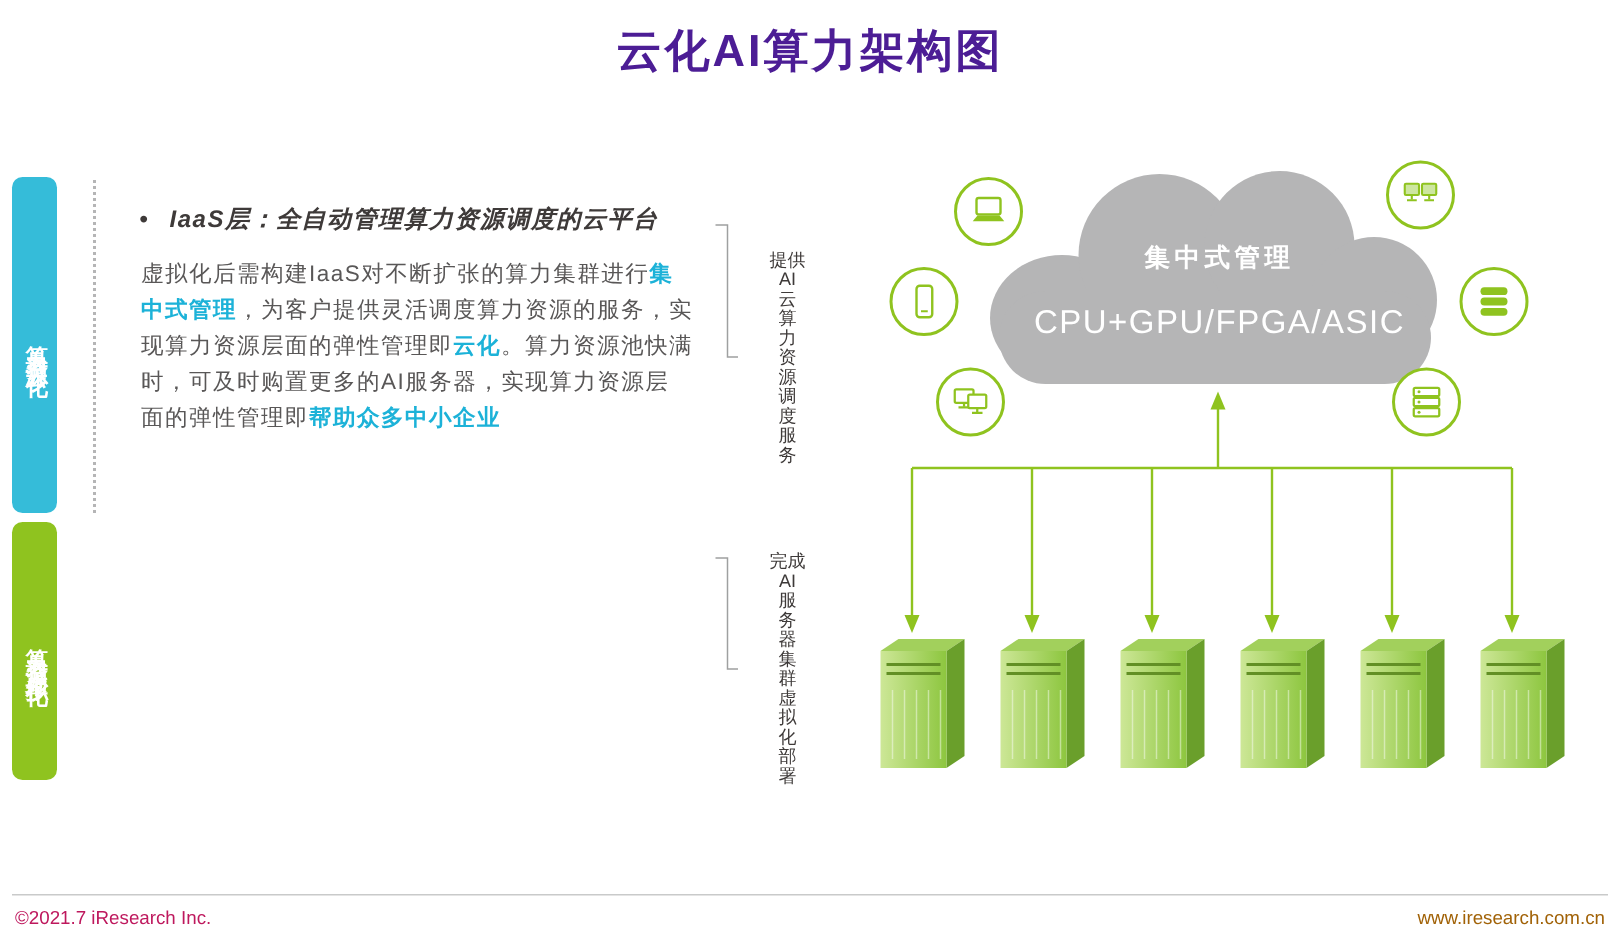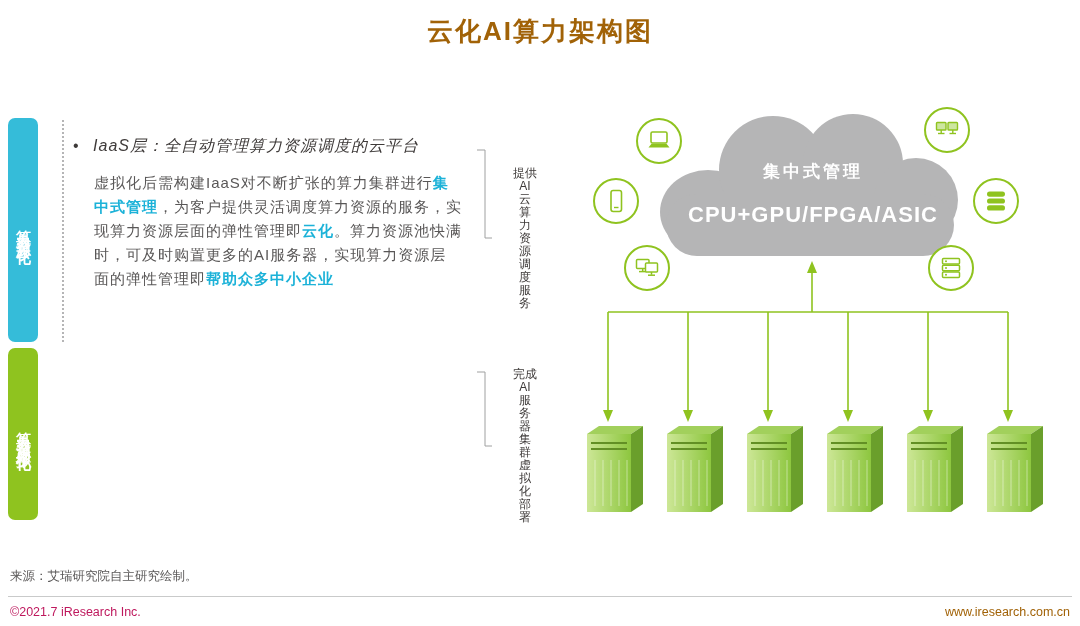--- a/index.html
+++ b/index.html
@@ -1,53 +1,53 @@
 <!DOCTYPE html>
 <html><head>
 <meta charset="utf-8">
 <style>
   * { margin: 0; padding: 0; box-sizing: border-box; }
   body { background: #ffffff; font-family: "Liberation Sans", "DejaVu Sans", sans-serif; }
   .page { position: relative; width: 1080px; height: 626px; background: #ffffff; overflow: hidden; }
 
   .title { position: absolute; top: 14px; left: 0; width: 100%; text-align: center;
-           font-size: 26px; font-weight: bold; color: #a16207; letter-spacing: 2px; }
+           font-size: 30px; font-weight: bold; color: #4c1d95; letter-spacing: 2px; }
 
   
   .vbar { position: absolute; left: 8px; width: 30px; border-radius: 7px; color: #fff;
           display: flex; align-items: center; justify-content: center; }
   .vbar-cyan  { top: 118px; height: 224px; background: #35bcd9; }
   .vbar-green { top: 348px; height: 172px; background: #8fc31f; }
   .vbar-text { writing-mode: vertical-lr; text-orientation: upright; font-size: 15px;
                font-weight: bold; letter-spacing: 4px; }
 
   
   .sec { position: absolute; left: 62px; width: 420px; border-left: 2px dotted #b5b5b6; }
   .sec-iaas { top: 120px; height: 222px; }
   .sec-physical { top: 350px; height: 170px; }
-  .sec-head { margin: 16px 0 0 9px; font-size: 16px; font-weight: normal; font-style: italic;
+  .sec-head { margin: 16px 0 0 29px; font-size: 16px; font-weight: bold; font-style: italic;
               color: #3e3a39; letter-spacing: 1px; }
   .sec-head .bullet { font-style: normal; margin-right: 8px; }
   .sec-body { margin: 14px 0 0 30px; width: 368px; font-size: 15px; line-height: 24px;
               letter-spacing: 1px; color: #595757; }
   .sec-iaas .hl { color: #1cb2d8; font-weight: bold; }
   .sec-physical .hl { color: #8fc31f; font-weight: bold; }
 
   .brace { position: absolute; }
   .side-label { position: absolute; left: 500px; width: 50px; text-align: center;
                 white-space: pre-line; font-size: 12px; line-height: 13px; color: #3e3a39; }
   .side-label-1 { top: 167px; }
   .side-label-2 { top: 368px; }
 
   
   .cloud-svg { position: absolute; left: 648px; top: 102px; }
   .cloud-title { position: absolute; left: 648px; top: 160px; width: 330px; text-align: center;
                  color: #fff; font-size: 17px; font-weight: bold; letter-spacing: 3px; }
   .cloud-subtitle { position: absolute; left: 648px; top: 202px; width: 330px; text-align: center;
-                    color: #fff; font-size: 22px; font-weight: bold; letter-spacing: 1px; }
+                    color: #fff; font-size: 22px; font-weight: normal; letter-spacing: 1px; }
 
   
   .icon-circle { position: absolute; width: 46px; height: 46px; border: 2px solid #8fc31f;
                  border-radius: 50%; background: #fff; display: flex;
                  align-items: center; justify-content: center; }
   .ic-laptop   { left: 636px; top: 118px; }
   .ic-phone    { left: 593px; top: 178px; }
   .ic-desktops { left: 624px; top: 245px; }
   .ic-network  { left: 924px; top: 107px; }
   .ic-database { left: 973px; top: 178px; }
@@ -273,18 +273,17 @@
     <svg width="66" height="94" viewBox="0 0 66 94">
       <polygon points="4,10 16,2 60,2 48,10" fill="#a2d05c"></polygon>
       <polygon points="48,10 60,2 60,80 48,88" fill="#6a9f2b"></polygon>
       <rect x="4" y="10" width="44" height="78" fill="url(#srvGrad)"></rect>
       <line x1="8" y1="19" x2="44" y2="19" stroke="#628f25" stroke-width="2"></line>
       <line x1="8" y1="25" x2="44" y2="25" stroke="#628f25" stroke-width="2"></line>
       <path d="M12 36 V82 M20 36 V82 M28 36 V82 M36 36 V82 M44 36 V82" stroke="rgba(255,255,255,0.45)" stroke-width="1" fill="none"></path>
     </svg>
   </div>
 
-  <div class="source">来源：艾瑞研究院自主研究绘制。</div>
   <div class="footer-line"></div>
   <div class="copyright">©2021.7 iResearch Inc.</div>
   <div class="website">www.iresearch.com.cn</div>
 
 </div>
 
 </body></html>

